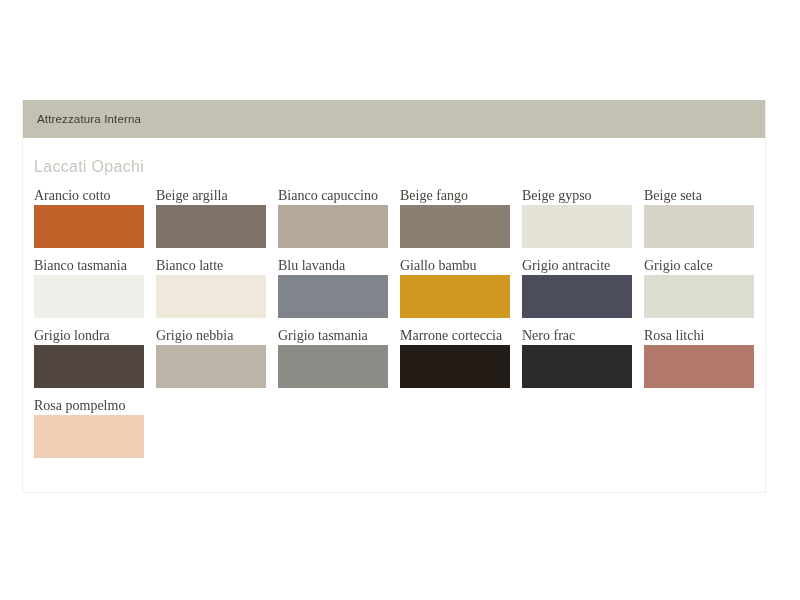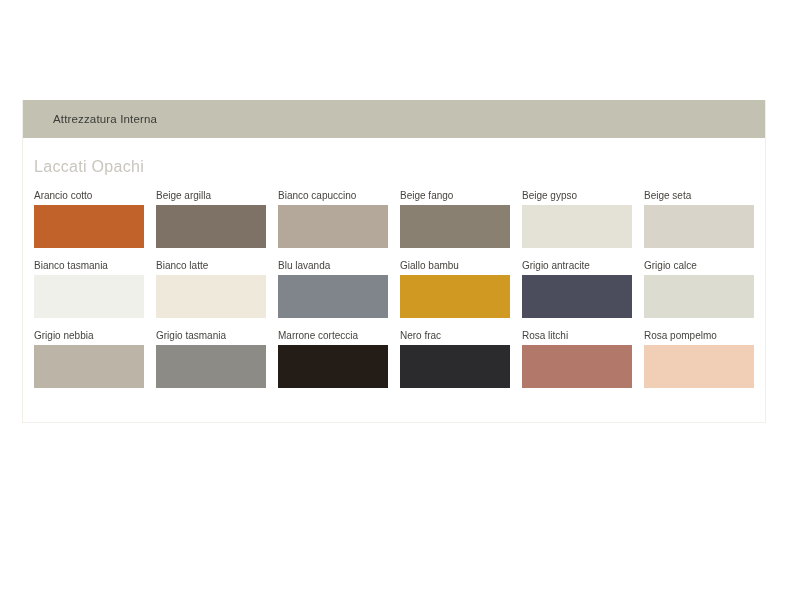--- a/index.html
+++ b/index.html
@@ -32,21 +32,21 @@
     border: 1px solid #f2efe9;
     border-top: none;
     box-sizing: border-box;
   }
 
   .card-header {
     height: 38px;
     background: #c3c1b2;
     display: flex;
     align-items: center;
-    padding: 0 0 0 30px;
+    padding: 0 0 0 14px;
     box-sizing: border-box;
   }
 
   .card-header-title {
     font-size: 11.5px;
     color: #3b3b38;
     letter-spacing: 0.15px;
     font-family: "Liberation Sans", sans-serif;
   }
 
@@ -72,26 +72,26 @@
     width: 733px;
   }
 
   .swatch-cell {
     width: 122px;
     margin-bottom: 12px;
     box-sizing: border-box;
   }
 
   .swatch-label {
-    font-size: 10px;
+    font-size: 14px;
     color: #46443f;
     line-height: 11px;
     margin-bottom: 4px;
     white-space: nowrap;
-    font-family: Liberation Sans, sans-serif;
+    font-family: Liberation Serif, serif;
   }
 
   .swatch-chip {
     width: 110px;
     height: 43px;
     box-sizing: border-box;
   }
 </style>
 </head>
 <body>
@@ -151,20 +151,24 @@
           </div>
           <div class="swatch-cell">
             <div class="swatch-label">Grigio antracite</div>
             <div class="swatch-chip" style="background: rgb(76, 77, 92);"></div>
           </div>
           <div class="swatch-cell">
             <div class="swatch-label">Grigio calce</div>
             <div class="swatch-chip" style="background: rgb(221, 220, 209);"></div>
           </div>
           <div class="swatch-cell">
+            <div class="swatch-label">Grigio londra</div>
+            <div class="swatch-chip" style="background: rgb(81, 69, 64);"></div>
+          </div>
+          <div class="swatch-cell">
             <div class="swatch-label">Grigio nebbia</div>
             <div class="swatch-chip" style="background: rgb(189, 180, 168);"></div>
           </div>
           <div class="swatch-cell">
             <div class="swatch-label">Grigio tasmania</div>
             <div class="swatch-chip" style="background: rgb(141, 139, 133);"></div>
           </div>
           <div class="swatch-cell">
             <div class="swatch-label">Marrone corteccia</div>
             <div class="swatch-chip" style="background: rgb(36, 28, 22);"></div>

